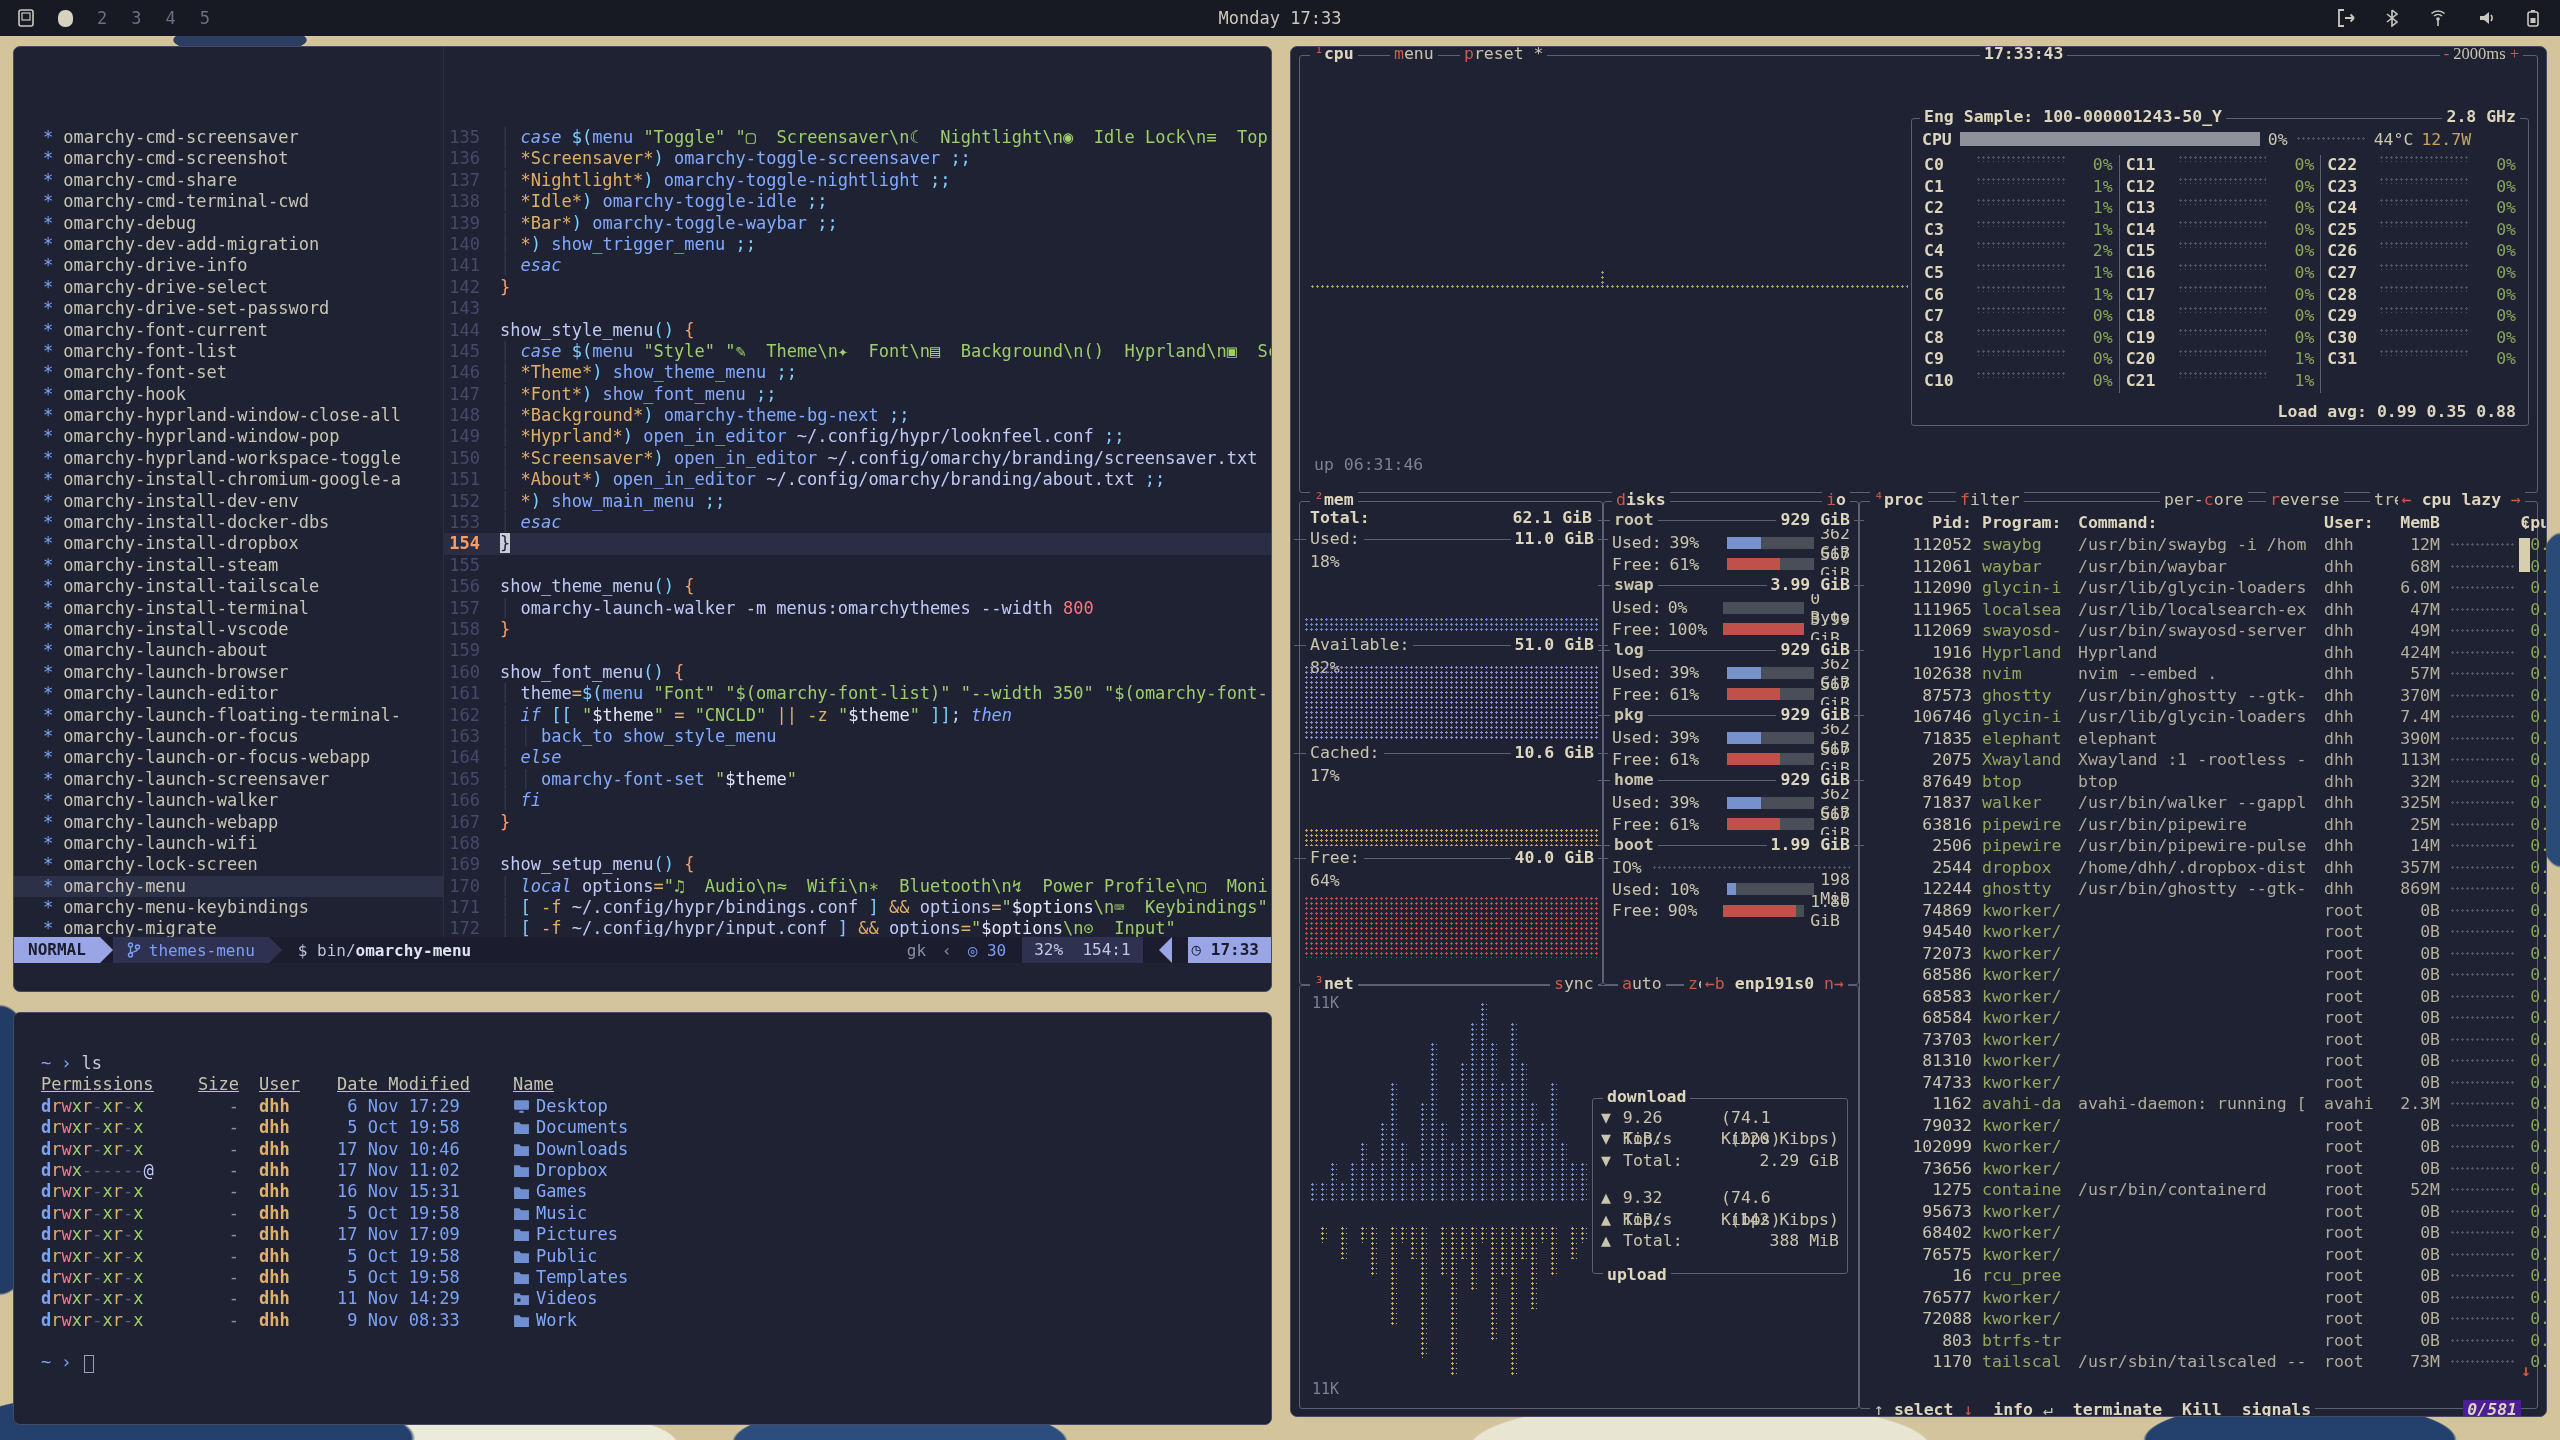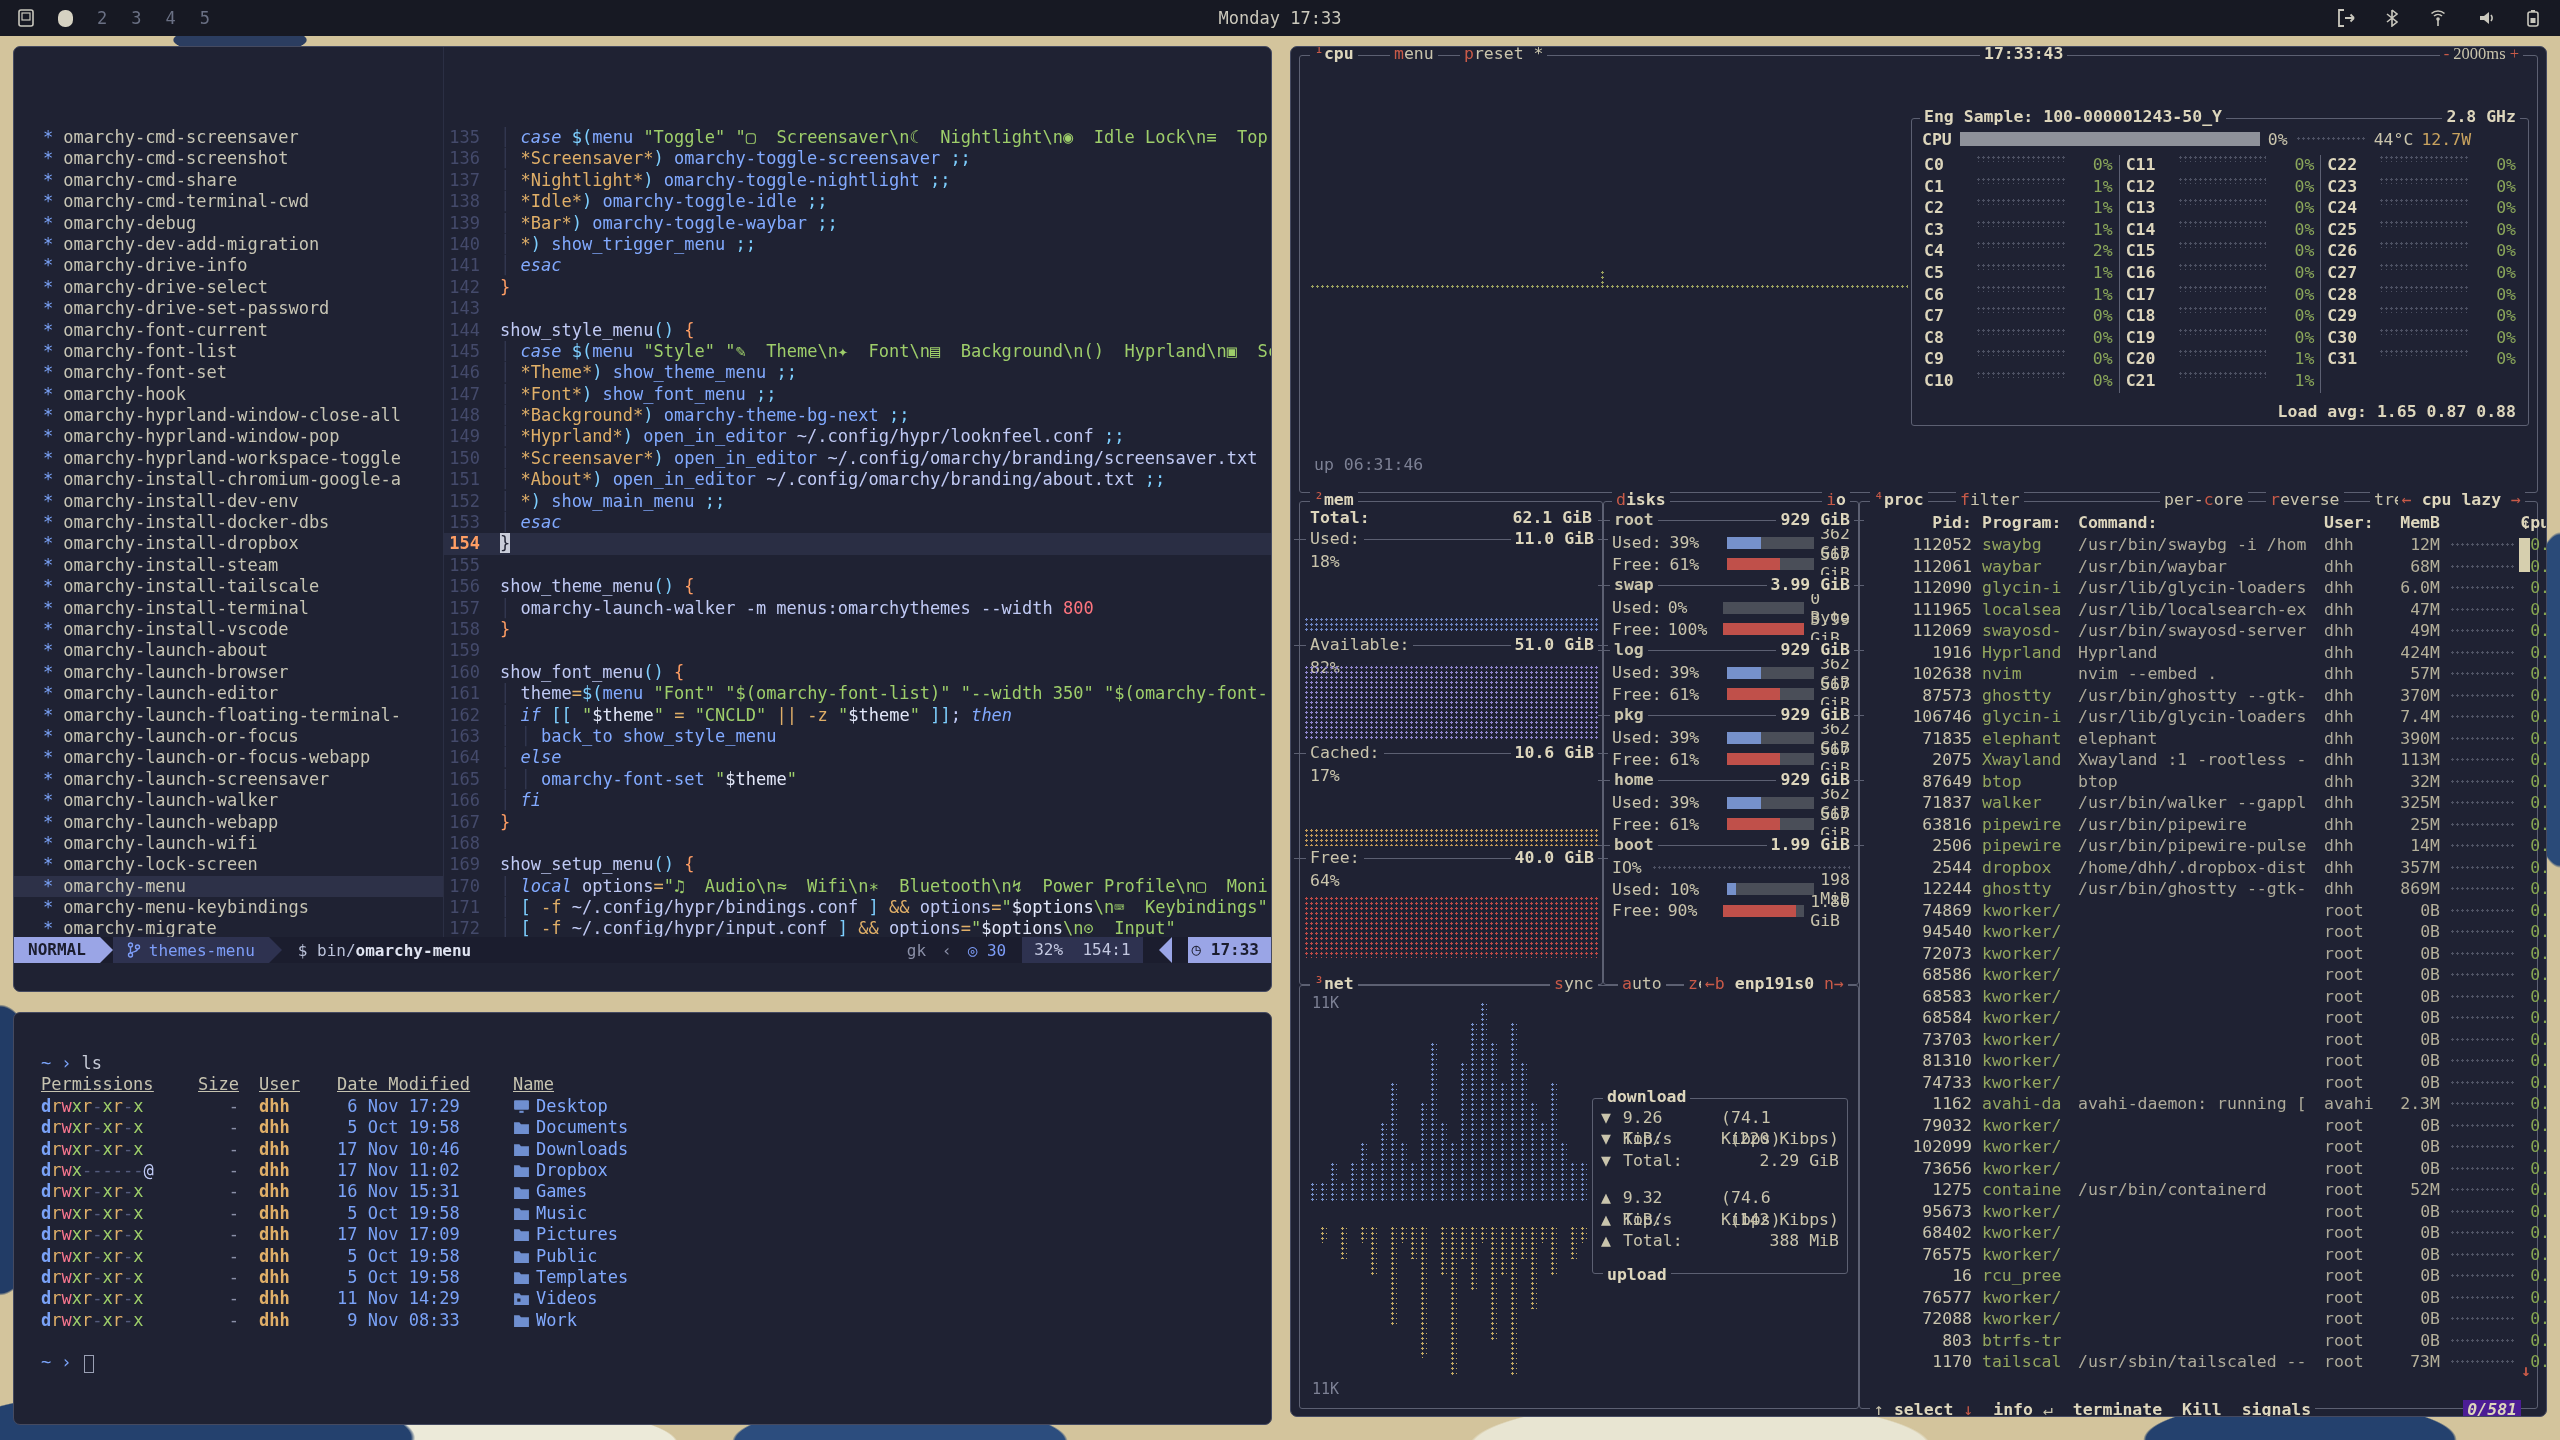--- a/index.html
+++ b/index.html
@@ -524,21 +524,21 @@
               <span class="core-dots dots"></span>
               <span class="core-pct">0%</span>
             </div>
             <div class="core-row">
               <span class="core-name">C31</span>
               <span class="core-dots dots"></span>
               <span class="core-pct">0%</span>
             </div>
           </div>
         </div>
-      <div id="loadavg">Load avg:  1.65 0.87 0.88</div>
+      <div id="loadavg">Load avg:  0.99 0.35 0.88</div>
     </div>
   <div class="btitle" style="left: 10px;"><span class="r">¹</span><span class="bld">cpu</span></div>
       <div class="btitle" style="left: 90px;"><span class="r">m</span><span class="t">enu</span></div>
       <div class="btitle" style="left: 160px;"><span class="r">p</span><span class="t">reset *</span></div>
       <div class="btitle" style="left: 680px;"><span class="bld">17:33:43</span></div>
       <div class="btitle" style="right: 14px; font-family: Liberation Serif, serif;"><span class="r">- </span><span class="t">2000ms</span><span class="r"> +</span></div>
     </div>
 
   <div class="bbox" id="mem-box" style="left:8px; top:454px; width:304px; height:484px;">
     <div id="mem-titles"></div>

